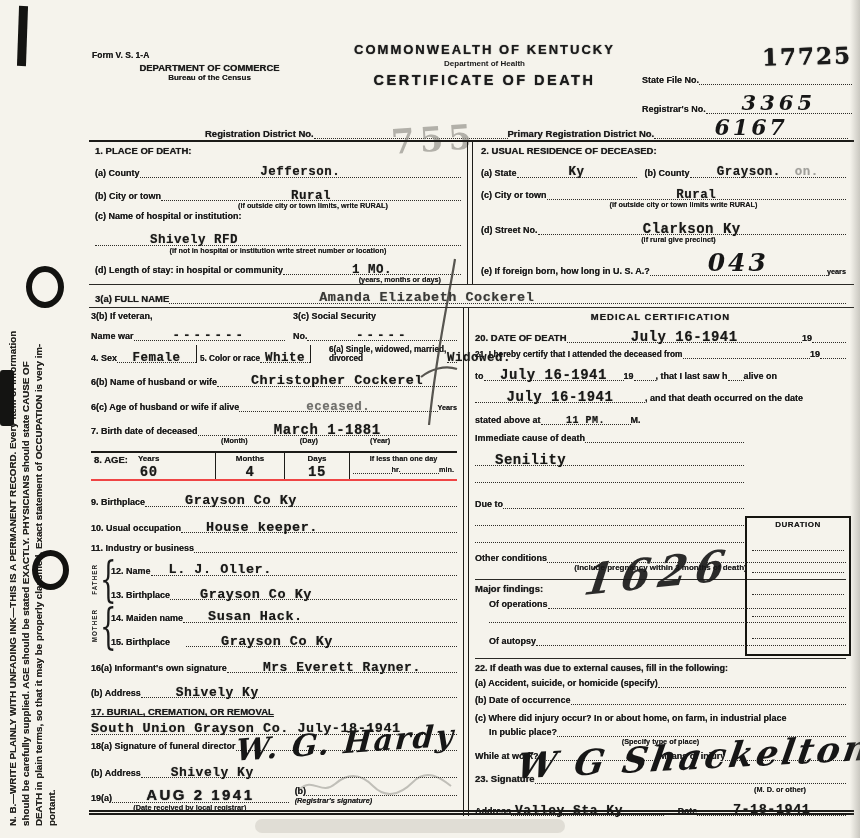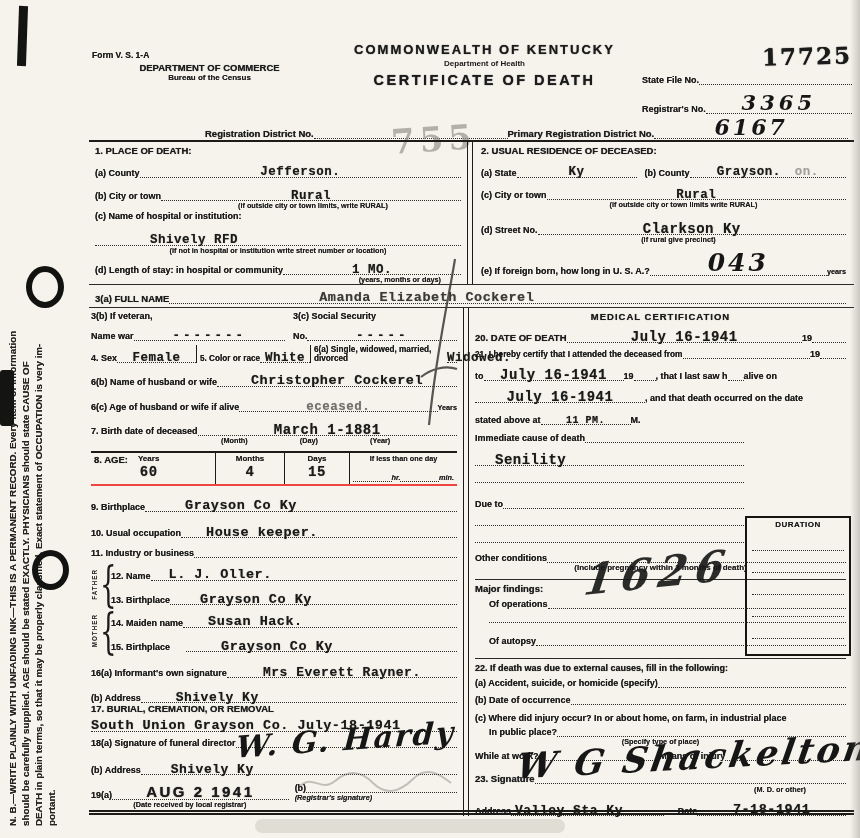--- a/index.html
+++ b/index.html
@@ -216,21 +216,21 @@
 
         <div class="r" style="margin-top:4px;align-items:stretch;">
           <div class="r" style="width:105px;">
             <span class="l">4.  Sex</span>
             <span class="f"><span class="t">Female</span></span>
           </div>
           <div class="r" style="width:110px;border-left:1.2px solid #1c1b18;padding-left:3px;">
             <span class="l" style="white-space:normal;font-size:8.2px;line-height:1.1;">5.  Color or race</span>
             <span class="f"><span class="t">White</span></span>
           </div>
-          <div class="r" style="flex:1;border-left:1.2px solid #1c1b18;padding-left:3px;">
+          <div class="r" style="flex:1;border-left:1.2px solid #1c1b18;padding-left:18px;">
             <span class="l" style="white-space:normal;font-size:8.2px;line-height:1.1;">6(a)  Single, widowed, married, divorced</span>
             <span class="f"><span class="t">Widowed.</span></span>
           </div>
         </div>
 
         <div class="r" style="margin-top:6px;">
           <span class="l">6(b)  Name of husband or wife</span>
           <span class="f"><span class="t" style="font-size:13.5px;">Christopher Cockerel</span></span>
         </div>
 
@@ -261,21 +261,21 @@
           <div class="agecell" style="width:62px;">
             <span class="n" style="font-size:8px;">Months</span>
             <span class="t" style="font-size:14px;">4</span>
           </div>
           <div class="agecell" style="width:58px;">
             <span class="n" style="font-size:8px;">Days</span>
             <span class="t" style="font-size:14px;">15</span>
           </div>
           <div class="agecell" style="flex:1;align-items:stretch;">
             <span class="n" style="text-align:center;">If less than one day</span>
-            <span class="r" style="margin-top:10px;font-style:italic;">
+            <span class="r" style="margin-top:2px;">
               <span class="f"></span>
                 <span class="n">hr.</span>
               <span class="f"></span>
                 <span class="n">min.</span>
             </span>
           </div>
         </div>
 
         <div class="r" style="margin-top:8px;">
           <span class="l">9.  Birthplace</span>
@@ -324,21 +324,21 @@
 
         <div class="r" style="margin-top:9px;">
           <span class="l">16(a)  Informant's own signature</span>
           <span class="f"><span class="t" style="font-size:13px;">Mrs Everett Rayner.</span></span>
         </div>
         <div class="r" style="margin-top:8px;">
           <span class="l">(b)  Address</span>
           <span class="f" style="text-align:left;padding-left:35px;"><span class="t" style="font-size:13px;">Shively Ky</span></span>
         </div>
 
-        <div class="lb" style="">17.  BURIAL, CREMATION, OR REMOVAL</div>
+        <div class="lb" style="margin-top:8px;text-decoration:underline;">17.  BURIAL, CREMATION, OR REMOVAL</div>
         <div class="fs" style="text-align:left;"><span class="t" style="font-size:13.5px;">South Union Grayson Co. July-18-1941</span></div>
 
         <div class="r" style="margin-top:6px;position:relative;">
           <span class="l">18(a)  Signature of funeral director</span>
           <span class="f"></span>
           <span class="hw hw-hardy">W. G. Hardy</span>
         </div>
 
         <div class="r" style="margin-top:10px;">
           <span class="l">(b)  Address</span>

